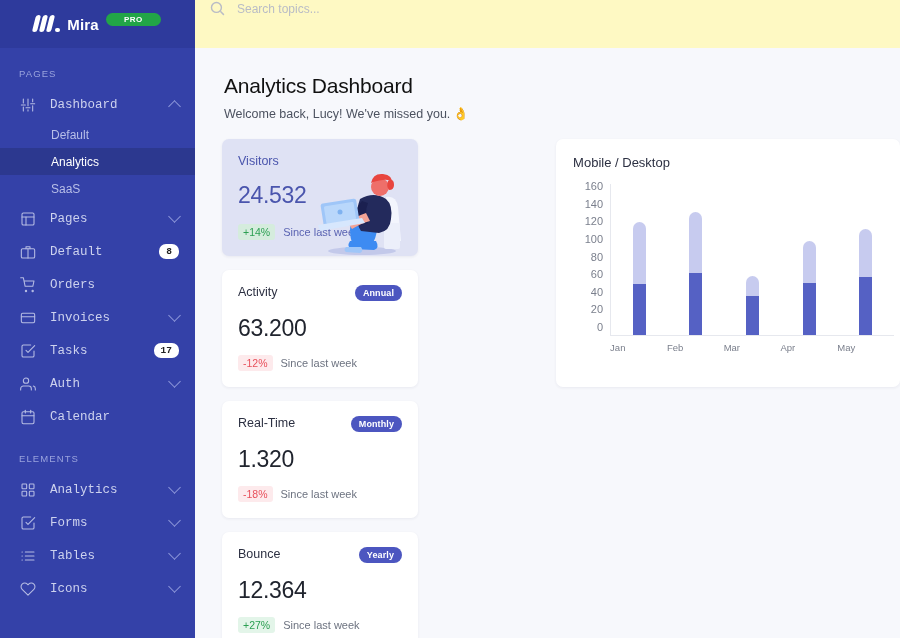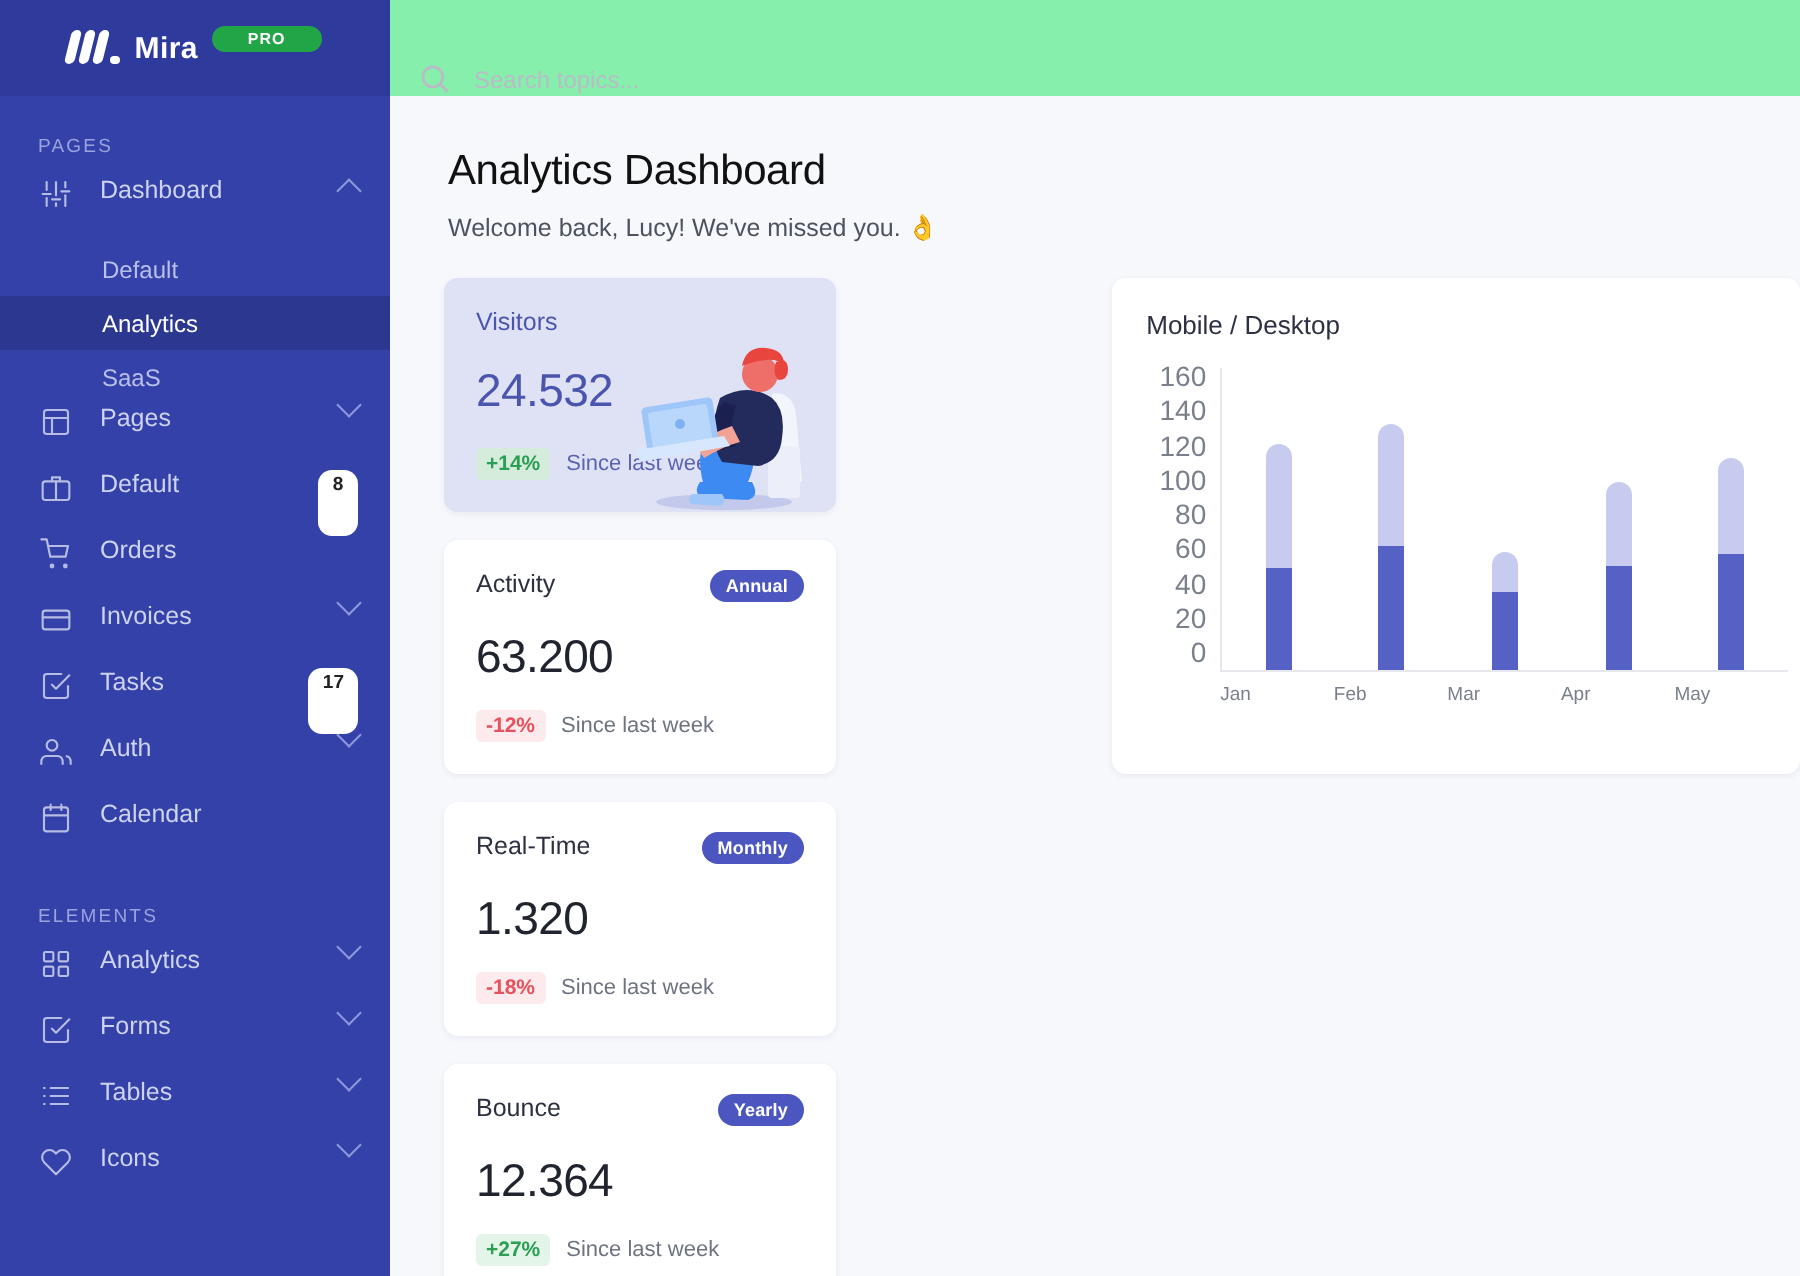--- a/index.html
+++ b/index.html
@@ -46,24 +46,24 @@
     padding: 2px 18px; border-radius: 7px; letter-spacing: .5px;
     position: relative; top: -5px;
   }
 
   .section-label {
     color: #9aa3dd; font-size: 9.5px; letter-spacing: 1.1px;
     padding: 0 0 0 19px; margin-top: 20px; margin-bottom: 9px;
     text-transform: uppercase;
   }
   .nav-item {
-    display: flex; 
+    display: flex; align-items: center;
     height: 33px; padding: 0 16px 0 19px;
     color: #cdd2ee; font-size: 12.5px;
-    cursor: pointer; position: relative;
+    cursor: pointer; position: relative; font-family: Liberation Mono, monospace;
   }
   .nav-item .ico {
     width: 18px; height: 18px; margin-right: 13px;
     flex: 0 0 18px; display: flex; align-items: center; justify-content: center;
     opacity: .85;
   }
   .nav-item .label { flex: 1; white-space: nowrap; }
   .chev {
     width: 9px; height: 9px; border-right: 1.4px solid #8e98da;
     border-bottom: 1.4px solid #8e98da; transform: rotate(45deg);
@@ -76,21 +76,21 @@
   }
   .sub-item {
     height: 27px; display: flex; align-items: center;
     padding-left: 51px; color: #b8bfe8; font-size: 12px; cursor: pointer;
   }
   .sub-item.active { background: #2c388f; color: #fff; }
 
   
   .main { flex: 1; height: 638px; overflow: hidden; background: #f7f8fc; }
   .topbar {
-    height: 48px; background: #86efac; display: flex; align-items: flex-end;
+    height: 48px; background: #fef9c3; display: flex; align-items: flex-start;
     padding-left: 14px;
   }
   .search-wrap { display: flex; align-items: center; gap: 11px; }
   .search-input {
     border: none; outline: none; font-size: 12px; color: #333;
     font-family: "Liberation Sans", sans-serif; width: 240px;
     background: transparent;
   }
   .search-input::placeholder { color: #b9bcc6; }
 
@@ -111,39 +111,39 @@
   .stat-head { display: flex; align-items: flex-start; justify-content: space-between; }
   .stat-title { font-size: 12.5px; color: #2c3042; font-weight: normal; }
   .stat-card.highlight .stat-title { color: #4a55ad; }
   .pill {
     background: #4c56c0; color: #fff; font-size: 9px; font-weight: bold;
     padding: 3px 8px; border-radius: 9px; letter-spacing: .1px;
   }
   .stat-value { font-size: 23px; color: #20242e; margin-top: 14px; letter-spacing: -.3px; }
   .stat-card.highlight .stat-value { color: #4a55ad; }
   .stat-foot { position: absolute; bottom: 16px; left: 16px; display: flex; align-items: center; gap: 8px; }
-  .delta { font-size: 10.5px; font-weight: bold; padding: 2px 5px; border-radius: 3px; text-align: right; }
+  .delta { font-size: 10.5px; font-weight: normal; padding: 2px 5px; border-radius: 3px; text-align: right; }
   .delta.up { color: #2b9f52; background: #e3f5e9; }
   .delta.down { color: #e8505b; background: #fdeaec; }
   .stat-card.highlight .delta.up { background: #d5ecdd; }
   .foot-text { font-size: 11px; color: #6d7380; }
   .stat-card.highlight .foot-text { color: #5a63b2; }
 
   .illus { position: absolute; right: -2px; bottom: 0; width: 120px; height: 95px; }
 
   
   .chart-card { width: 450px; height: 248px; padding: 16px 0 0 17px; overflow: hidden; }
   .chart-title { font-size: 13px; color: #2c3042; font-weight: normal; }
   .chart-area { position: relative; margin-top: 14px; height: 185px; }
   .y-axis {
     position: absolute; left: 0; top: 0; width: 30px; height: 152px;
     display: flex; flex-direction: column; justify-content: space-between;
     align-items: flex-end;
   }
-  .y-axis span { font-size: 14px; color: #7a7f8c; line-height: 1; transform: translateY(-3px); }
+  .y-axis span { font-size: 11px; color: #7a7f8c; line-height: 1; transform: translateY(-3px); }
   .plot {
     position: absolute; left: 37px; top: 0; right: 6px; height: 152px;
     border-left: 1px solid #e6e8ee; border-bottom: 1px solid #e6e8ee;
     display: flex; align-items: flex-end;
   }
   .bar-slot { flex: 1; display: flex; flex-direction: column; align-items: center; justify-content: flex-end; height: 100%; }
   .bar { width: 13px; border-radius: 6.5px 6.5px 0 0; overflow: hidden; display: flex; flex-direction: column; justify-content: flex-end; }
   .bar .top { background: #c7cbef; width: 100%; }
   .bar .bot { background: #5561c4; width: 100%; }
   .x-labels {

